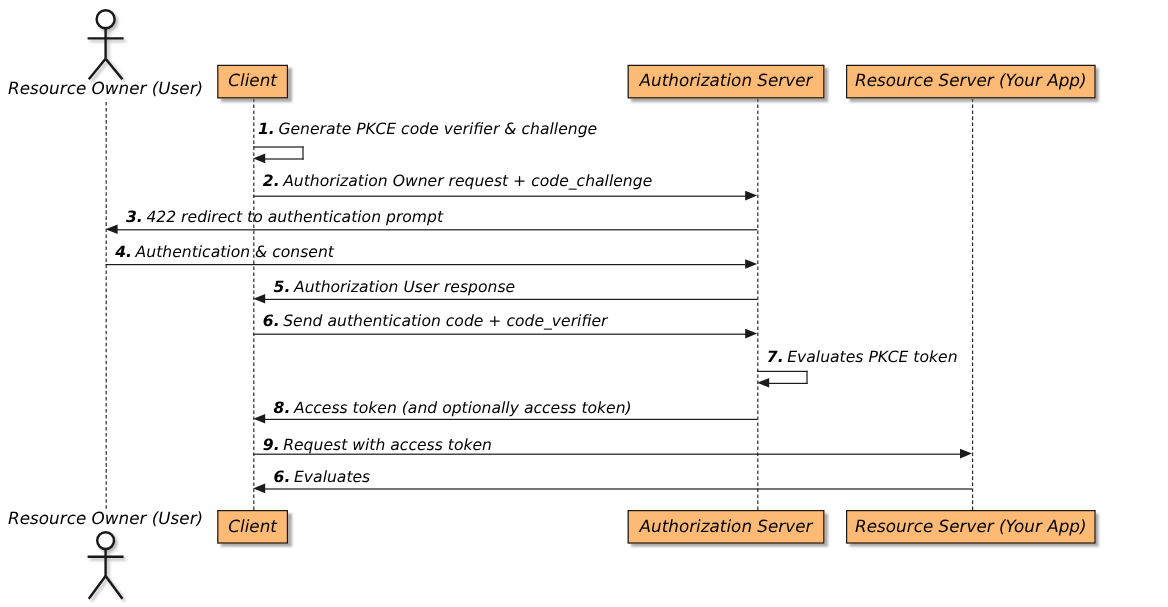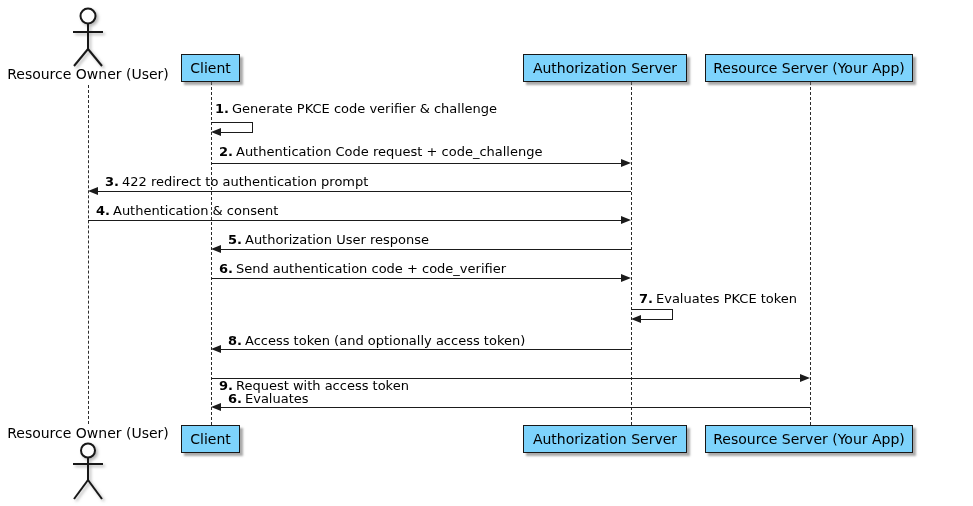--- a/index.html
+++ b/index.html
@@ -1,24 +1,24 @@
 <!DOCTYPE html>
 <html><head>
 <meta charset="utf-8">
 <style>
   html, body { margin: 0; padding: 0; background: #ffffff; }
   .canvas {
     position: relative; width: 973px; height: 506px;
     background: #ffffff; overflow: hidden;
-    font-family: "DejaVu Sans", sans-serif; color: #000000;
+    font-family: "DejaVu Sans", sans-serif; color: #000000; font-style: italic;
   }
   .lifeline { position: absolute; width: 0; border-left: 1px dashed #2b2b2b; }
   .pbox {
     position: absolute; height: 28px; box-sizing: border-box;
-    border: 1.5px solid #181818; background: #7dd3fc;
+    border: 1.5px solid #181818; background: #fdba74;
     box-shadow: 3px 3px 2px rgba(100,100,100,0.55);
     display: flex; align-items: center; justify-content: center;
     font-size: 14px; white-space: nowrap;
   }
   .actor-label {
     position: absolute; font-size: 14px; white-space: nowrap;
     text-align: center; width: 164px;
   }
   .msg { position: absolute; left: 0; top: 0; }
   .msg-label { position: absolute; font-size: 13px; line-height: 15px; white-space: nowrap; }
@@ -61,21 +61,21 @@
       <b>1.</b><span>Generate PKCE code verifier &amp; challenge</span>
     </div>
     <div class="hline" style="left:211px; top:122px; width:42px"></div>
     <div class="vline" style="left:252px; top:122px; height:11px"></div>
     <div class="hline" style="left:220px; top:132px; width:33px"></div>
     <div class="head-l" style="left:211px; top:128px"></div>
   </div>
 
   <div class="msg">
     <div class="msg-label" style="left:219px; top:144px">
-      <b>2.</b><span>Authentication Code request + code_challenge</span>
+      <b>2.</b><span>Authorization Owner request + code_challenge</span>
     </div>
     <div class="hline" style="left:211px; top:163px; width:411px"></div>
     <div class="head-r" style="left:621px; top:159px"></div>
   </div>
 
   <div class="msg">
     <div class="msg-label" style="left:105px; top:174px">
       <b>3.</b><span>422 redirect to authentication prompt</span>
     </div>
     <div class="head-l" style="left:88px; top:187px"></div>
@@ -118,21 +118,21 @@
 
   <div class="msg">
     <div class="msg-label" style="left:228px; top:333px">
       <b>8.</b><span>Access token (and optionally access token)</span>
     </div>
     <div class="head-l" style="left:211px; top:345px"></div>
     <div class="hline" style="left:220px; top:349px; width:411px"></div>
   </div>
 
   <div class="msg">
-    <div class="msg-label" style="left:219px; top:378px">
+    <div class="msg-label" style="left:219px; top:364px">
       <b>9.</b><span>Request with access token</span>
     </div>
     <div class="hline" style="left:211px; top:378px; width:590px"></div>
     <div class="head-r" style="left:800px; top:374px"></div>
   </div>
 
   <div class="msg">
     <div class="msg-label" style="left:228px; top:391px">
       <b>6.</b><span>Evaluates</span>
     </div>

